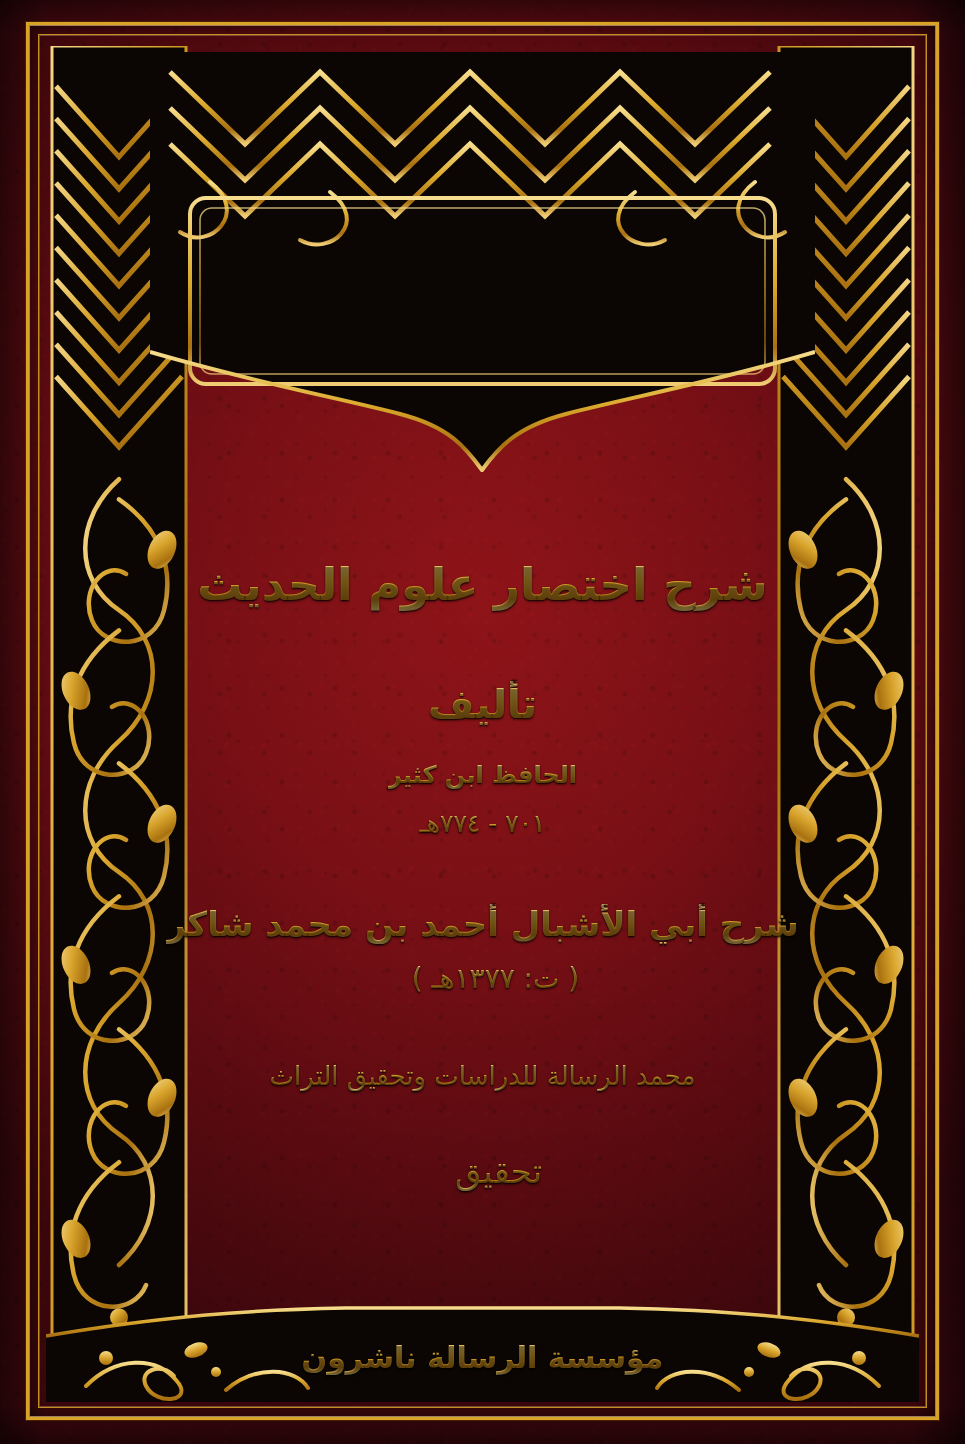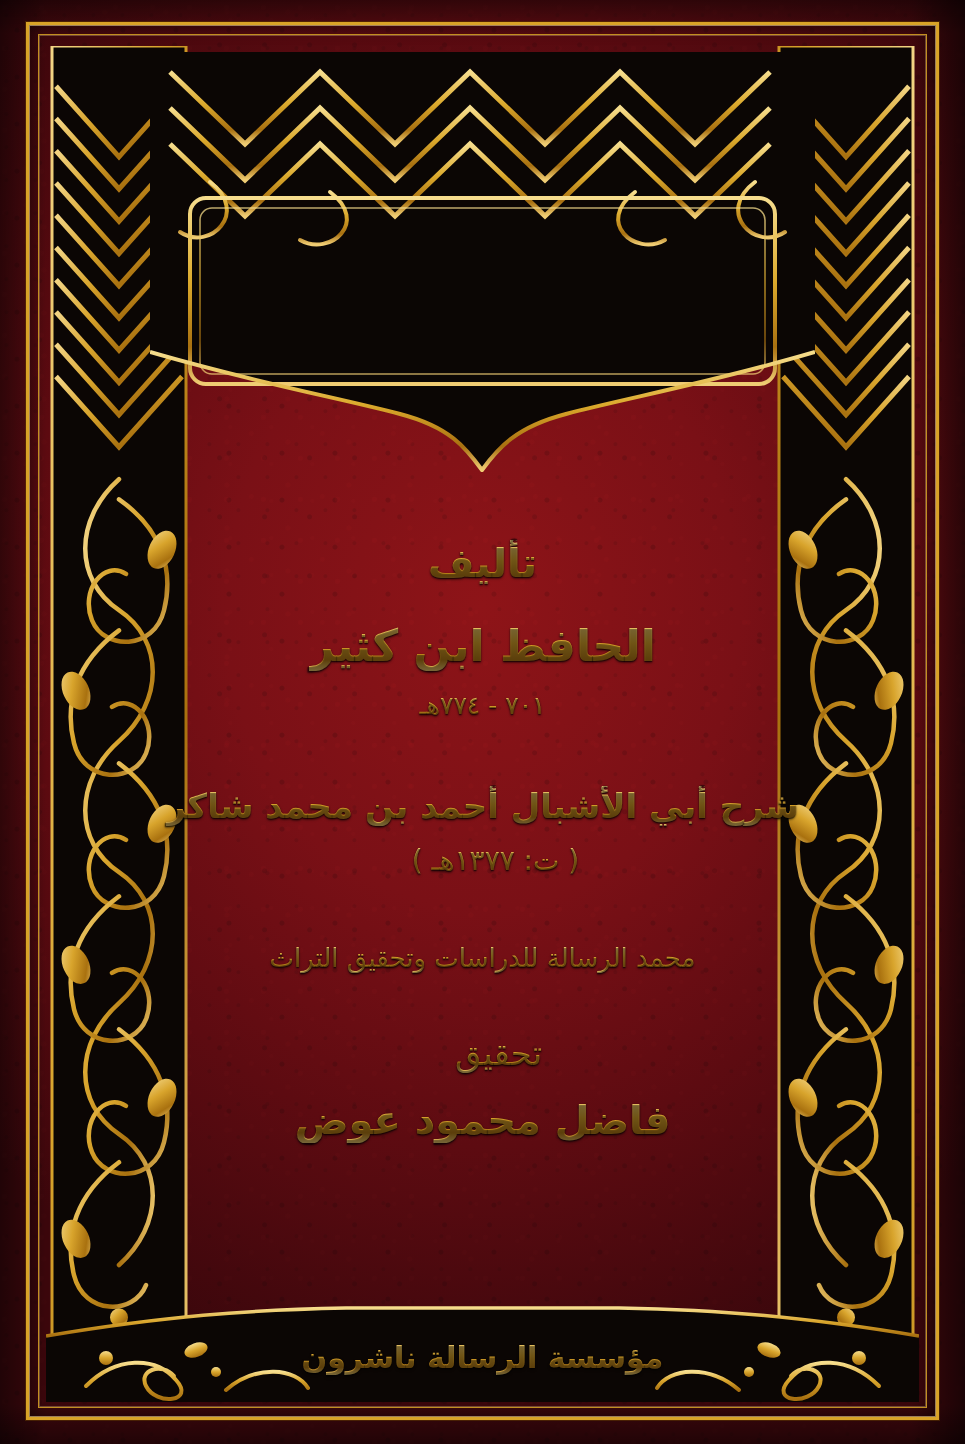--- a/index.html
+++ b/index.html
@@ -168,21 +168,21 @@
     background-clip: text;
     -webkit-text-fill-color: transparent;
     text-shadow: 0 1px 1px rgba(0,0,0,.5);
     filter: drop-shadow(0 1px 1px rgba(0,0,0,.65));
     white-space: nowrap;
     font-family: "DejaVu Sans", "Liberation Sans", sans-serif;
   }
 
   .subtitle      { font-size: 45px; margin-top: 88px; font-weight: 600; }
   .byline-label  { font-size: 40px; margin-top: 70px; font-weight: 700; }
-  .author        { font-size: 44px; margin-top: 34px; font-weight: 600; }
+  .author        { font-size: 24px; margin-top: 34px; font-weight: 600; }
   .author-dates  { font-size: 25px; margin-top: 20px; letter-spacing: 3px; }
   .commentator   { font-size: 34px; margin-top: 66px; font-weight: 600; }
   .commentator-dates { font-size: 28px; margin-top: 18px; letter-spacing: 2px; margin-left: 26px; }
   .center-name   { font-size: 26px; margin-top: 66px; }
   .editor-label  { font-size: 34px; margin-top: 60px; margin-left: 32px; }
   .editor-name   { font-size: 40px; margin-top: 24px; font-weight: 600; }
 
   
   .publisher-band {
     position: absolute;
@@ -364,36 +364,36 @@
       <rect x="40" y="146" width="585" height="186" rx="16" ry="16" fill="none" stroke="url(#goldG3)" stroke-width="4"></rect>
       <rect x="50" y="156" width="565" height="166" rx="12" ry="12" fill="none" stroke="url(#goldG3)" stroke-width="1.6" opacity=".75"></rect>
 
       <path d="M0 300 C110 332 190 346 250 362 C300 375 316 396 332 418 C348 396 366 375 416 362 C476 346 556 332 665 300" fill="none" stroke="url(#goldG3)" stroke-width="4"></path>
     </svg>
   </div>
 
 
   <div class="center-col">
 
+    <div class="gold-text subtitle">شرح اختصار علوم الحديث</div>
 
     <div class="gold-text byline-label">تأليف</div>
 
     <div class="gold-text author">الحافظ ابن كثير</div>
 
     <div class="gold-text author-dates">٧٠١ - ٧٧٤هـ</div>
 
     <div class="gold-text commentator">شرح أبي الأشبال أحمد بن محمد شاكر</div>
 
     <div class="gold-text commentator-dates">( ت: ١٣٧٧هـ )</div>
 
     <div class="gold-text center-name">محمد الرسالة للدراسات وتحقيق التراث</div>
 
     <div class="gold-text editor-label">تحقيق</div>
 
-    <div class="gold-text editor-name">فاضل محمود عوض</div>
   </div>
 
   <div class="bottom-band">
     <svg viewBox="0 0 873 96" preserveAspectRatio="none" xmlns="http://www.w3.org/2000/svg">
       <defs>
         <linearGradient id="goldG4" x1="0" y1="0" x2="0" y2="1">
           <stop offset="0%" stop-color="#f6dd8d"></stop>
           <stop offset="50%" stop-color="#d9a52c"></stop>
           <stop offset="100%" stop-color="#a87010"></stop>
         </linearGradient>

